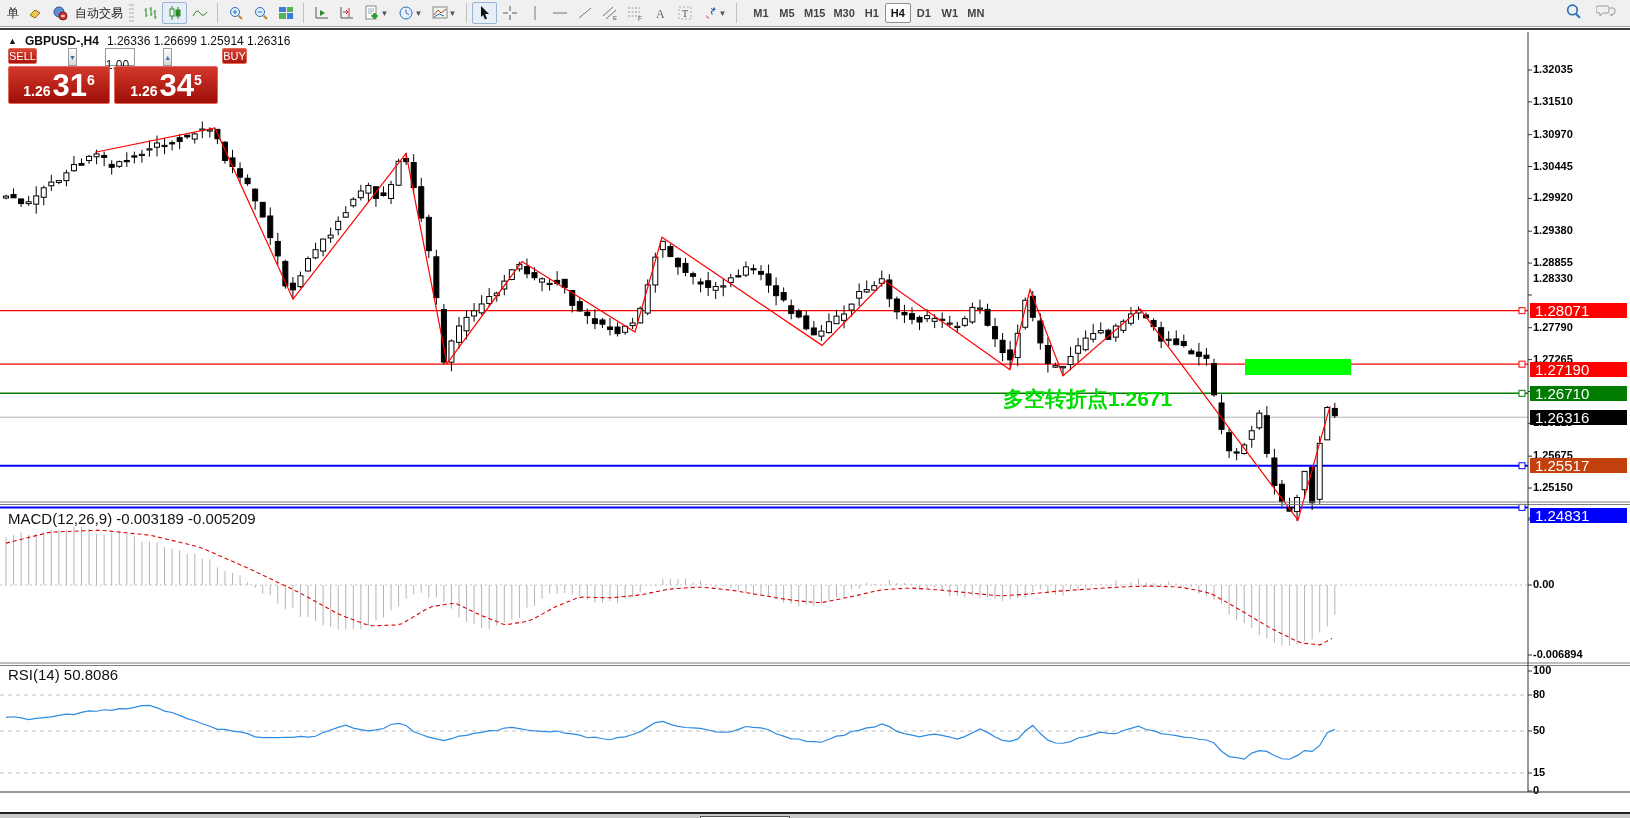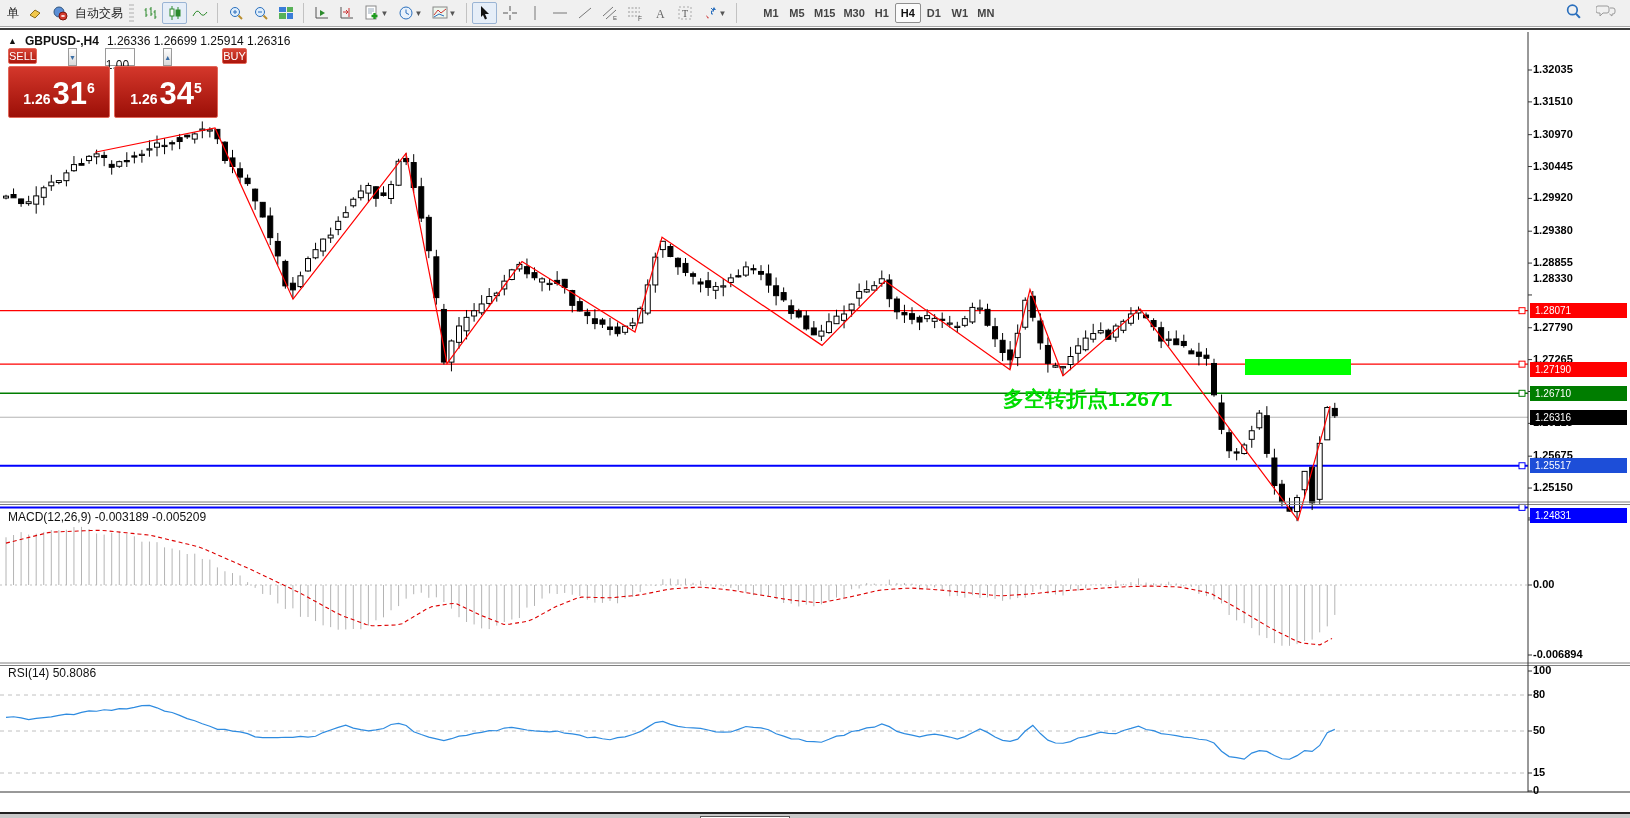--- a/index.html
+++ b/index.html
@@ -9,21 +9,21 @@
   .toolbar{position:absolute;left:0;top:0;width:1630px;height:27px;background:#f0f0f0;
     border-bottom:1px solid #a8a8a8;display:flex;align-items:center;box-sizing:border-box;padding:0 4px;}
   .tb-grip{width:5px;height:18px;margin:0 3px;background:repeating-linear-gradient(to bottom,#cfcfcf 0 2px,#f0f0f0 2px 4px);}
   .tb-sep{width:1px;height:20px;background:#c2c2c2;margin:0 5px;}
   .tb-btn{width:25px;height:22px;display:flex;align-items:center;justify-content:center;
     border:1px solid transparent;border-radius:2px;box-sizing:border-box;}
   .tb-btn.active{background:#e6eef8;border:1px solid #9ab4d4;}
   .tb-btn svg{display:block;}
   .tb-text{font-size:12px;color:#222;margin:0 3px;white-space:nowrap;}
   .tb-dd{font-size:8px;color:#555;margin-left:1px;}
-  .tf-group{display:flex;margin-left:16px;}
+  .tf-group{display:flex;margin-left:6px;}
   .tf-btn{min-width:26px;height:20px;padding:0 3px;display:flex;align-items:center;justify-content:center;
     font-size:11px;font-weight:bold;color:#444;border:1px solid transparent;border-radius:2px;box-sizing:border-box;}
   .tf-btn.active{background:#fbfbfb;border:1px solid #8f8f8f;color:#111;}
   .tb-right{margin-left:auto;display:flex;align-items:center;gap:14px;padding-right:10px;}
   
   .chart-window{position:absolute;left:0;top:28px;width:1630px;height:784px;background:#fff;
     border-top:2px solid #3c3c3c;box-sizing:border-box;}
   #chart-svg{position:absolute;left:0;top:-28px;width:1630px;height:818px;}
   .chart-title{position:absolute;left:8px;top:4px;font-size:12px;color:#111;display:flex;gap:8px;align-items:center;z-index:6;}
   .chart-title .arr{font-size:9px;color:#111;}
@@ -33,32 +33,32 @@
   .tp-row1{display:flex;height:16px;gap:28px;}
   .tp-btn{background:linear-gradient(#d84434,#aa150b);border:1px solid #e2675a;border-radius:2px;
     color:#fff;font-size:11px;display:flex;align-items:center;justify-content:center;box-sizing:border-box;}
   .tp-sell{width:46px;}
   .tp-buy{width:46px;margin-left:22px;}
   .tp-spin{width:15px;height:18px;background:linear-gradient(#fdfdfd,#d9d9d9);border:1px solid #9a9a9a;
     box-sizing:border-box;display:flex;align-items:center;justify-content:center;font-size:7px;color:#3b6ea5;}
   .tp-vol{width:68px;height:18px;background:#fff;border:1px solid #9a9a9a;box-sizing:border-box;
     font-size:12px;color:#111;text-align:right;padding:9px 5px 0 0;}
   .tp-row2{display:flex;margin-top:2px;}
-  .tp-price{height:52px;background:linear-gradient(#d4372b,#9c0f07);border:1px solid #e2675a;border-radius:2px;
-    color:#fff;display:flex;align-items:flex-end;justify-content:center;box-sizing:border-box;padding-bottom:8px;}
+  .tp-price{height:38px;background:linear-gradient(#d4372b,#9c0f07);border:1px solid #e2675a;border-radius:2px;
+    color:#fff;display:flex;align-items:flex-end;justify-content:center;box-sizing:border-box;padding-bottom:2px;}
   .tp-price.sell{width:102px;}
   .tp-price.buy{width:104px;margin-left:4px;}
   .tp-small{font-size:14px;font-weight:bold;margin-bottom:2px;}
   .tp-big{font-size:31px;font-weight:bold;line-height:30px;margin-left:2px;}
   .tp-sup{font-size:14px;font-weight:bold;margin-bottom:13px;}
   
   .ylab{position:absolute;left:1533px;font-size:11px;color:#000;z-index:3;font-weight:bold;}
-  .badge{position:absolute;left:1530px;width:97px;height:15px;z-index:4;color:#fff;font-size:10px;
+  .badge{position:absolute;left:1530px;width:97px;height:15px;z-index:4;color:#fff;font-size:15px;
     line-height:15px;padding-left:5px;box-sizing:border-box;}
-  .ind-label{position:absolute;left:8px;font-size:12px;color:#111;z-index:3;}
+  .ind-label{position:absolute;left:8px;font-size:15px;color:#111;z-index:3;}
   .annotation{position:absolute;left:1003px;top:355px;font-size:21px;font-weight:bold;color:#00dd00;z-index:5;white-space:nowrap;}
   .bottom-strip{position:absolute;left:0;top:782px;width:1630px;height:8px;background:#c9c9c9;border-top:2px solid #222;z-index:6;box-sizing:border-box;}
   .partial-win{position:absolute;left:700px;top:2px;width:90px;height:6px;background:#fff;border:1px solid #555;box-sizing:border-box;}
 </style>
 </head>
 <body>
 
 <div class="screen">
 
   <div class="toolbar">
@@ -874,21 +874,21 @@
         <div class="ylab" style="top: 548px;">0.00</div>
         <div class="ylab" style="top: 618px;">-0.006894</div>
         <div class="ylab" style="top: 634px;">100</div>
         <div class="ylab" style="top: 658px;">80</div>
         <div class="ylab" style="top: 694px;">50</div>
         <div class="ylab" style="top: 736px;">15</div>
         <div class="ylab" style="top: 754px;">0</div>
         <div class="badge" style="top: 273.18px; background: rgb(255, 0, 0);">1.28071</div>
         <div class="badge" style="top: 332px; background: rgb(255, 0, 0);">1.27190</div>
         <div class="badge" style="top: 355.815px; background: rgb(0, 125, 0);">1.26710</div>
-        <div class="badge" style="top: 428.25px; background: #1d4ed8;">1.25517</div>
+        <div class="badge" style="top: 428.25px; background: #c2410c;">1.25517</div>
         <div class="badge" style="top: 469.901px; background: rgb(0, 0, 255); margin-top: 8px;">1.24831</div>
         <div class="badge" style="top: 379.737px; background: rgb(0, 0, 0);">1.26316</div>
       </div>
 
     <div class="bottom-strip">
       <div class="partial-win"></div>
     </div>
   </div>
 </div>
 

